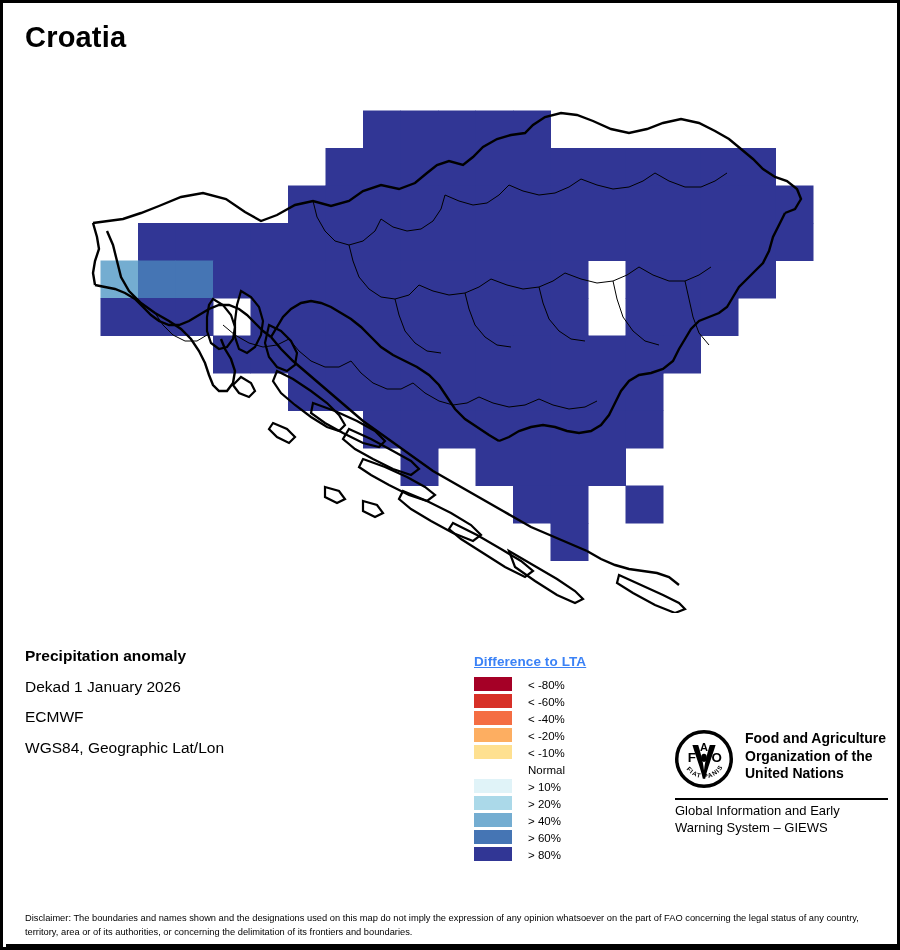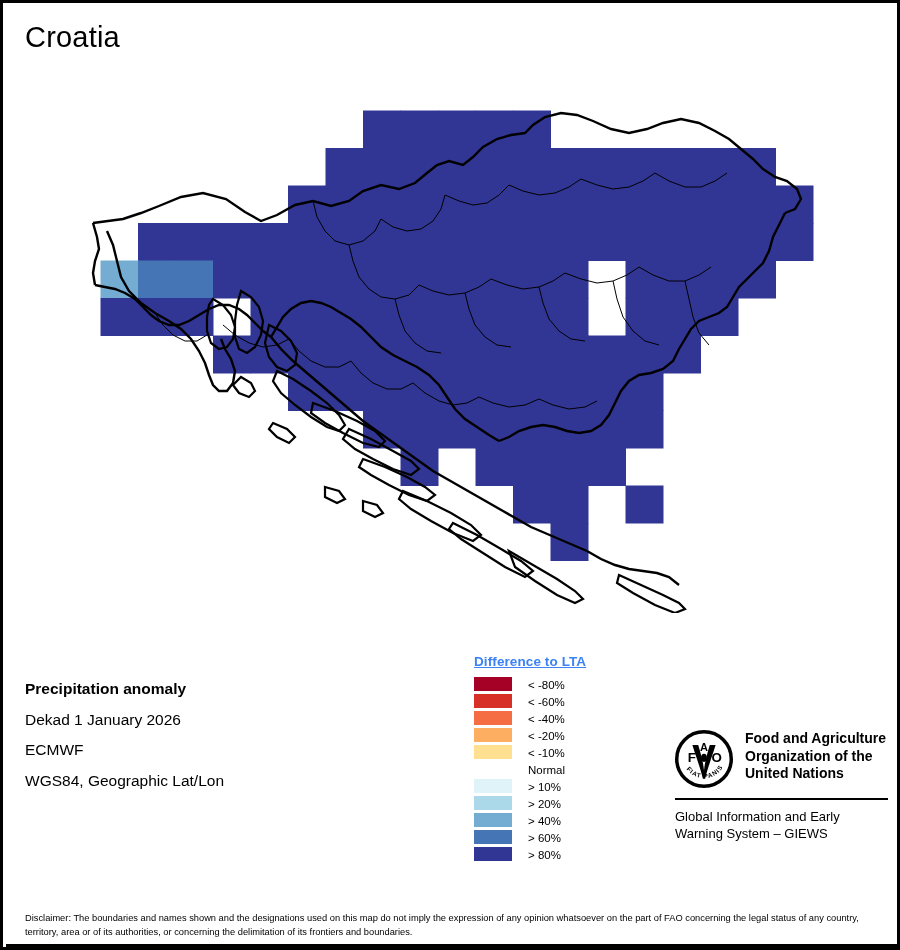--- a/index.html
+++ b/index.html
@@ -1,44 +1,44 @@
 <!DOCTYPE html>
 <html><head>
 <meta charset="utf-8">
 <style>
   html,body{margin:0;padding:0;background:#fff;}
   body{width:900px;height:950px;font-family:"Liberation Sans",sans-serif;}
   #page{position:relative;width:900px;height:950px;box-sizing:border-box;border:3px solid #000;background:#fff;overflow:hidden;}
 
-  #title{position:absolute;left:22px;top:18px;font-size:29px;font-weight:normal;color:#000;letter-spacing:.2px;}
+  #title{position:absolute;left:22px;top:18px;font-size:29px;font-weight:bold;color:#000;letter-spacing:.2px;}
 
   
   #map-area{position:absolute;left:60px;top:70px;width:790px;height:540px;}
   #map-svg{position:absolute;left:0;top:0;width:790px;height:540px;}
 
   
-  #meta{position:absolute;left:22px;top:677px;width:430px;}
+  #meta{position:absolute;left:22px;top:644px;width:430px;}
   #meta .line{font-size:15.5px;color:#000;margin-bottom:12.5px;white-space:nowrap;}
   #meta .line.b{font-weight:bold;}
 
   
   #legend{position:absolute;left:471px;top:651px;width:190px;}
   #legend-title{font-size:13.5px;font-weight:bold;color:#3b82f6;text-decoration:underline;margin-bottom:5px;letter-spacing:.1px;}
   .leg-row{display:flex;align-items:flex-end;height:17px;}
   .leg-sw{width:38px;height:14px;flex:0 0 38px;}
   .leg-lb{font-size:11.5px;color:#000;margin-left:16px;white-space:nowrap;}
   .leg-gap{height:11px;}
 
   
   #fao{position:absolute;left:672px;top:727px;width:215px;}
   #fao-top{display:flex;align-items:flex-start;}
   #fao-mark{flex:0 0 58px;width:58px;height:58px;}
   #fao-name{margin-left:12px;font-size:14px;font-weight:bold;line-height:1.26;color:#000;}
   #fao-rule{margin-top:10px;border-top:2px solid #000;width:213px;}
-  #giews{margin-top:9px;font-size:13px;line-height:1.3;color:#000;}
+  #giews{margin-top:3px;font-size:13px;line-height:1.3;color:#000;}
 
   
   #disclaimer{position:absolute;left:22px;top:908px;width:860px;font-size:9.3px;line-height:1.55;color:#000;}
   #disc-rule{position:absolute;left:3px;top:941px;width:894px;height:3px;background:#000;}
 </style>
 </head>
 <body>
 
 <div id="page">
 

